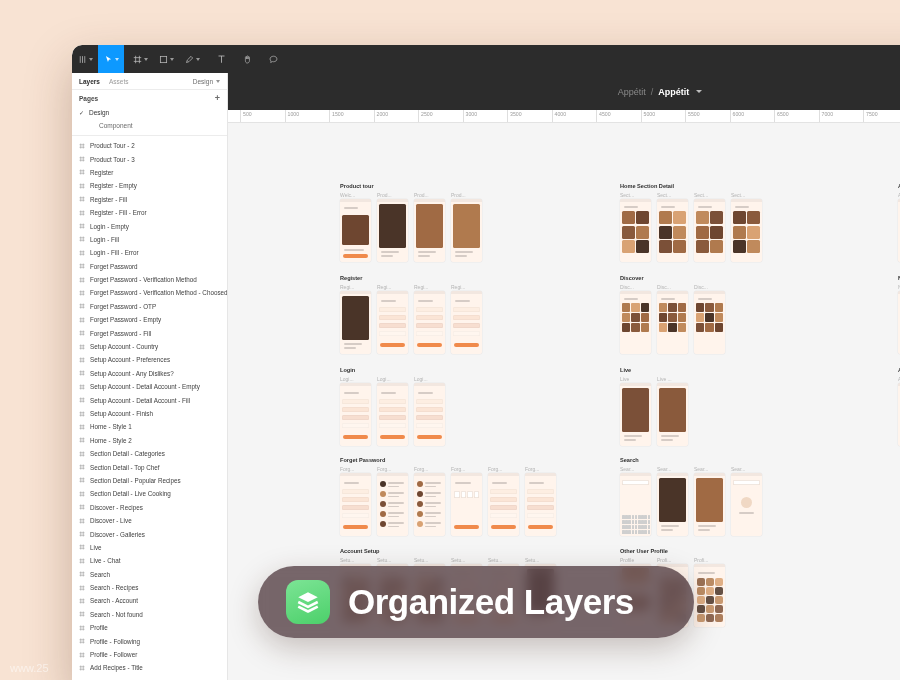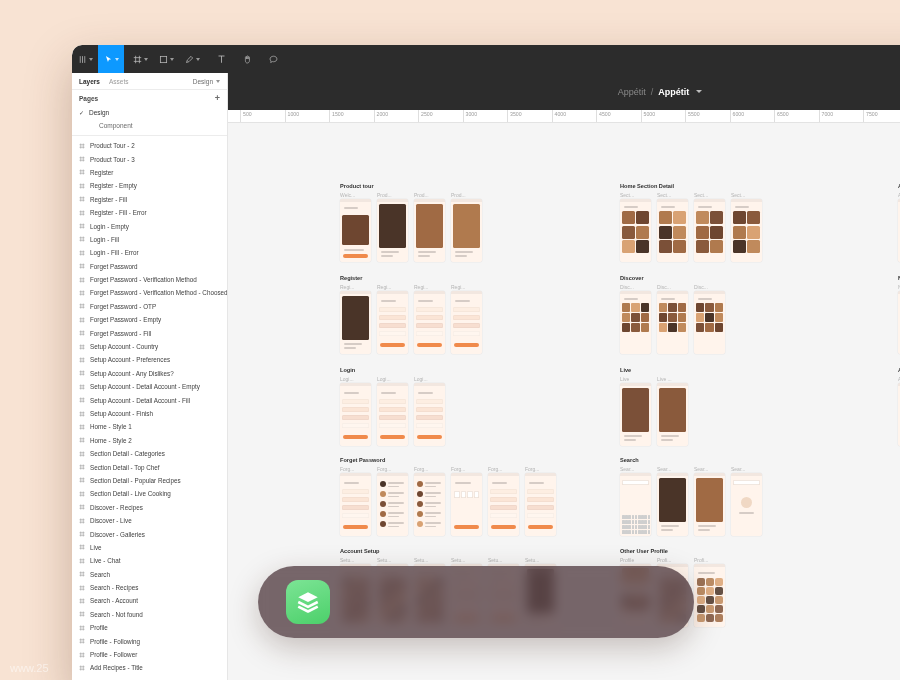--- a/index.html
+++ b/index.html
@@ -1304,16 +1304,17 @@
   </div>
 
   <div class="badge">
     <div class="badge-ico">
       <svg width="26" height="26" viewBox="0 0 24 24">
         <path d="M12 3l9 4.5-9 4.5-9-4.5z" fill="#fff"></path>
         <path d="M3 12l9 4.5 9-4.5" stroke="#fff" stroke-width="2.4" fill="none" stroke-linejoin="round"></path>
         <path d="M3 16.3l9 4.5 9-4.5" stroke="#fff" stroke-width="2.4" fill="none" stroke-linejoin="round"></path>
       </svg>
     </div>
+    <div class="badge-text">Organized Layers</div>
   </div>
 
   <div class="watermark">www.25</div>
 </div>
 
 </body></html>

